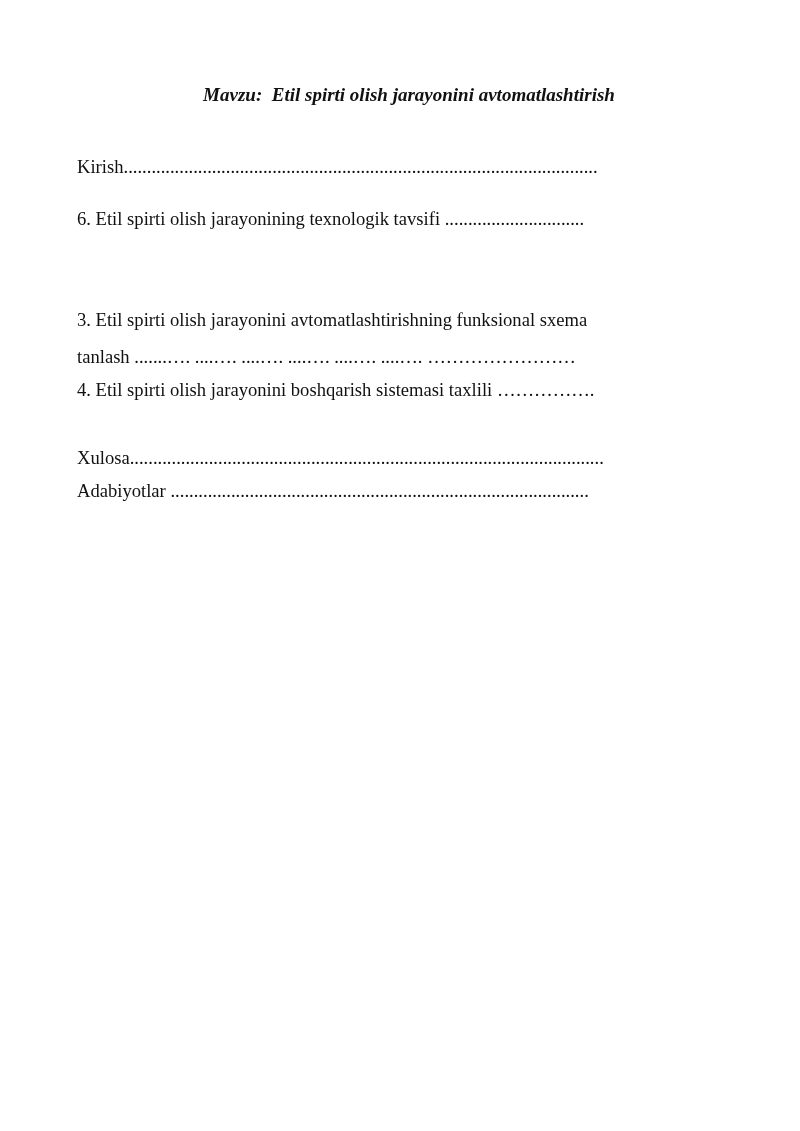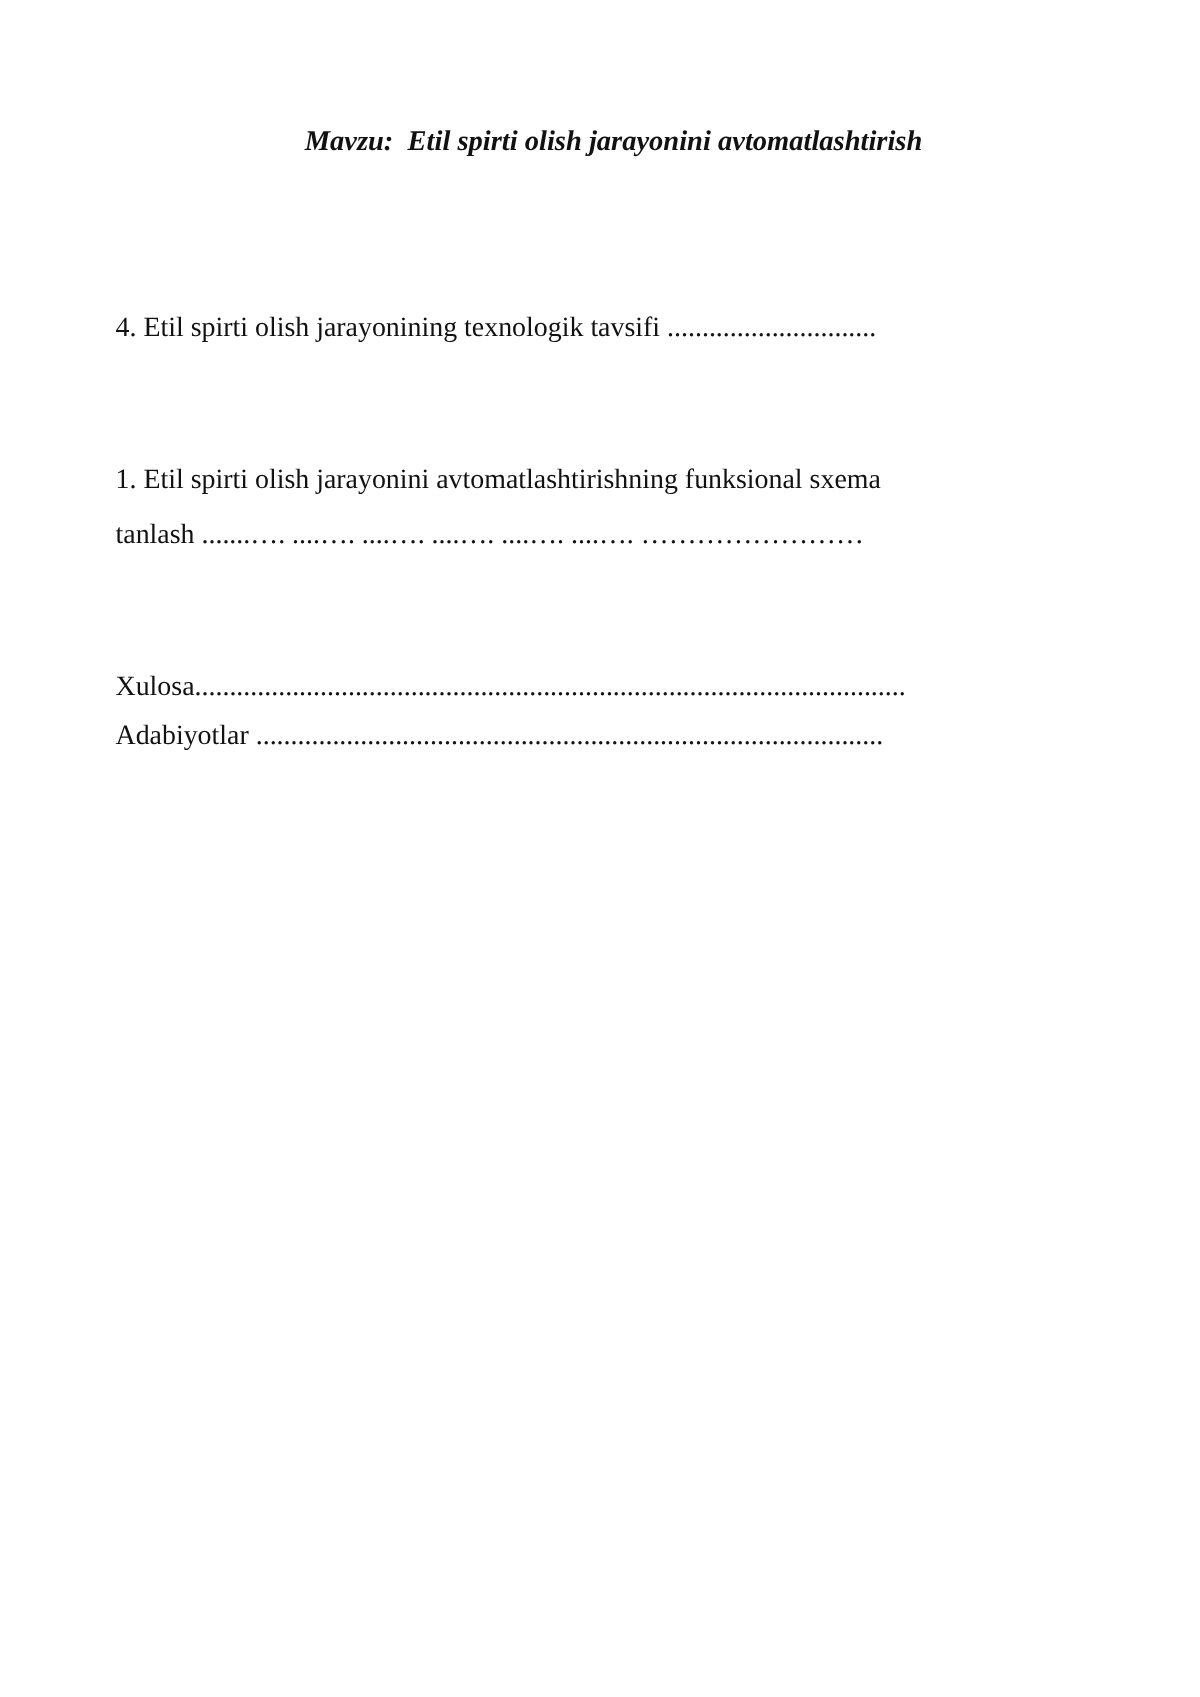--- a/index.html
+++ b/index.html
@@ -47,18 +47,20 @@
     .l-4        { top: 379px; }
     .l-xulosa   { top: 447px; }
     .l-adab     { top: 480px; }
   </style>
 </head>
 <body>
 
 <div class="page">
   <div class="title">Mavzu:  Etil spirti olish jarayonini avtomatlashtirish</div>
 
-  <div class="line l-1">4. Etil spirti olish jarayonining texnologik tavsifi ..............................</div>
-  <div class="line l-3a">1. Etil spirti olish jarayonini avtomatlashtirishning funksional sxema</div>
+  <div class="line l-kirish">Kirish......................................................................................................</div>
+  <div class="line l-1">6. Etil spirti olish jarayonining texnologik tavsifi ..............................</div>
+  <div class="line l-3a">3. Etil spirti olish jarayonini avtomatlashtirishning funksional sxema</div>
   <div class="line l-3b">tanlash  .......…. ....…. ....…. ....…. ....…. ....…. ……………………</div>
+  <div class="line l-4">4. Etil spirti olish jarayonini boshqarish sistemasi taxlili …………….</div>
   <div class="line l-adab">Adabiyotlar  ..........................................................................................</div>
   <div class="line l-xulosa">Xulosa......................................................................................................</div>
 </div>
 
 </body></html>

